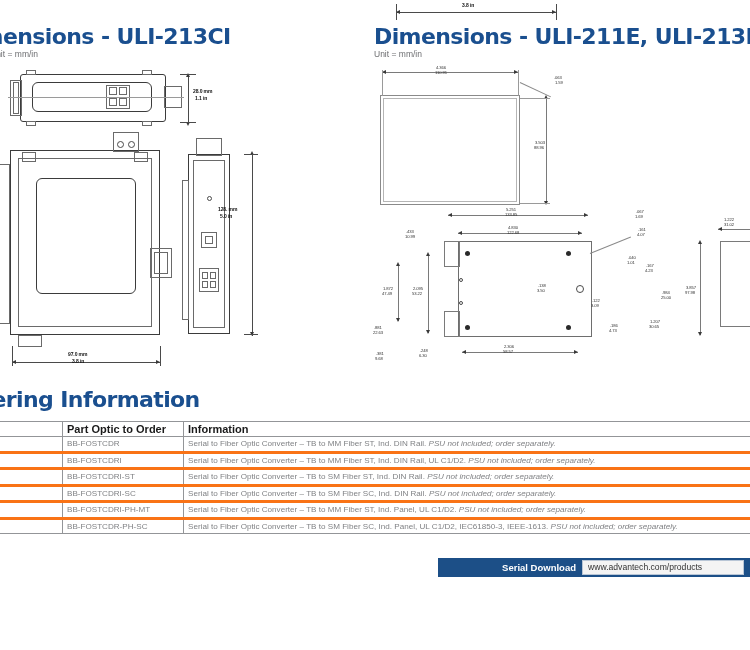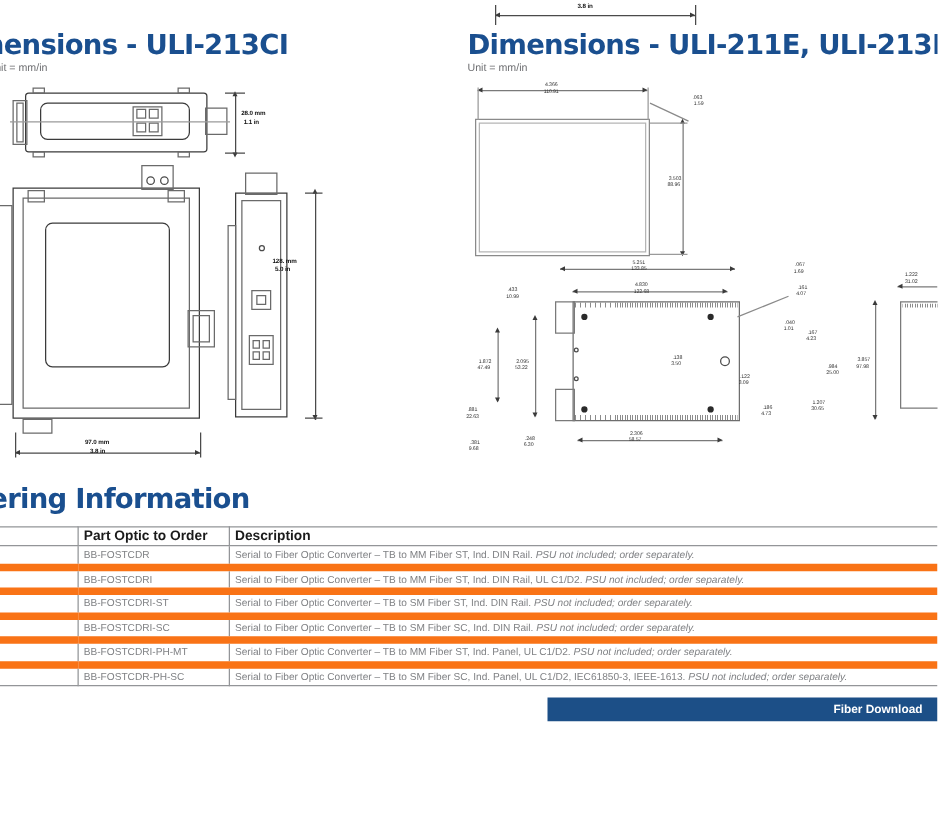--- a/index.html
+++ b/index.html
@@ -105,21 +105,21 @@
     left: -58px;
     top: 421px;
     width: 808px;
     border-collapse: collapse;
     font-size: 8.1px;
   }
   #order-table th, #order-table td {
     padding: 2px 4px 2.5px 4px;
     text-align: left;
     vertical-align: middle;
-    border-bottom: 6px solid #f97316;
+    border-bottom: 3px solid #f97316;
     white-space: nowrap;
     overflow: hidden;
   }
   #order-table thead th {
     font-size: 11px;
     font-weight: bold;
     color: #1a1a1a;
     border-bottom: 1px solid #939598;
     border-top: 1px solid #939598;
     padding-top: 1px;
@@ -377,21 +377,21 @@
   </div>
 </div>
 
 <div class="sec-head" id="ordering-title">Ordering Information</div>
 
 <table id="order-table">
   <thead>
     <tr>
       <th class="col-model"></th>
       <th class="col-part">Part Optic to Order</th>
-      <th class="col-desc">Description</th>
+      <th class="col-desc">Information</th>
     </tr>
   </thead>
   <tbody id="order-body">
     <tr>
       <td class="col-model">ULI-213C</td>
       <td class="col-part">BB-FOSTCDR</td>
       <td class="col-desc"><span>Serial to Fiber Optic Converter – TB to MM Fiber ST, Ind. DIN Rail.</span> <span class="note-i">PSU not included; order separately.</span></td>
     </tr>
     <tr>
       <td class="col-model">ULI-213CI</td>
@@ -415,14 +415,15 @@
     </tr>
     <tr>
       <td class="col-model">ULI-213E</td>
       <td class="col-part">BB-FOSTCDR-PH-SC</td>
       <td class="col-desc"><span>Serial to Fiber Optic Converter – TB to SM Fiber SC, Ind. Panel, UL C1/D2, IEC61850-3, IEEE-1613.</span> <span class="note-i">PSU not included; order separately.</span></td>
     </tr>
   </tbody>
 </table>
 
 <div id="bottom-bar">
-  <span id="online-download-label">Fiber Download</span>
+  <span id="online-download-label">Serial Download</span>
+  <span id="download-url-box">www.advantech.com/products</span>
 </div>
 
 </body></html>

